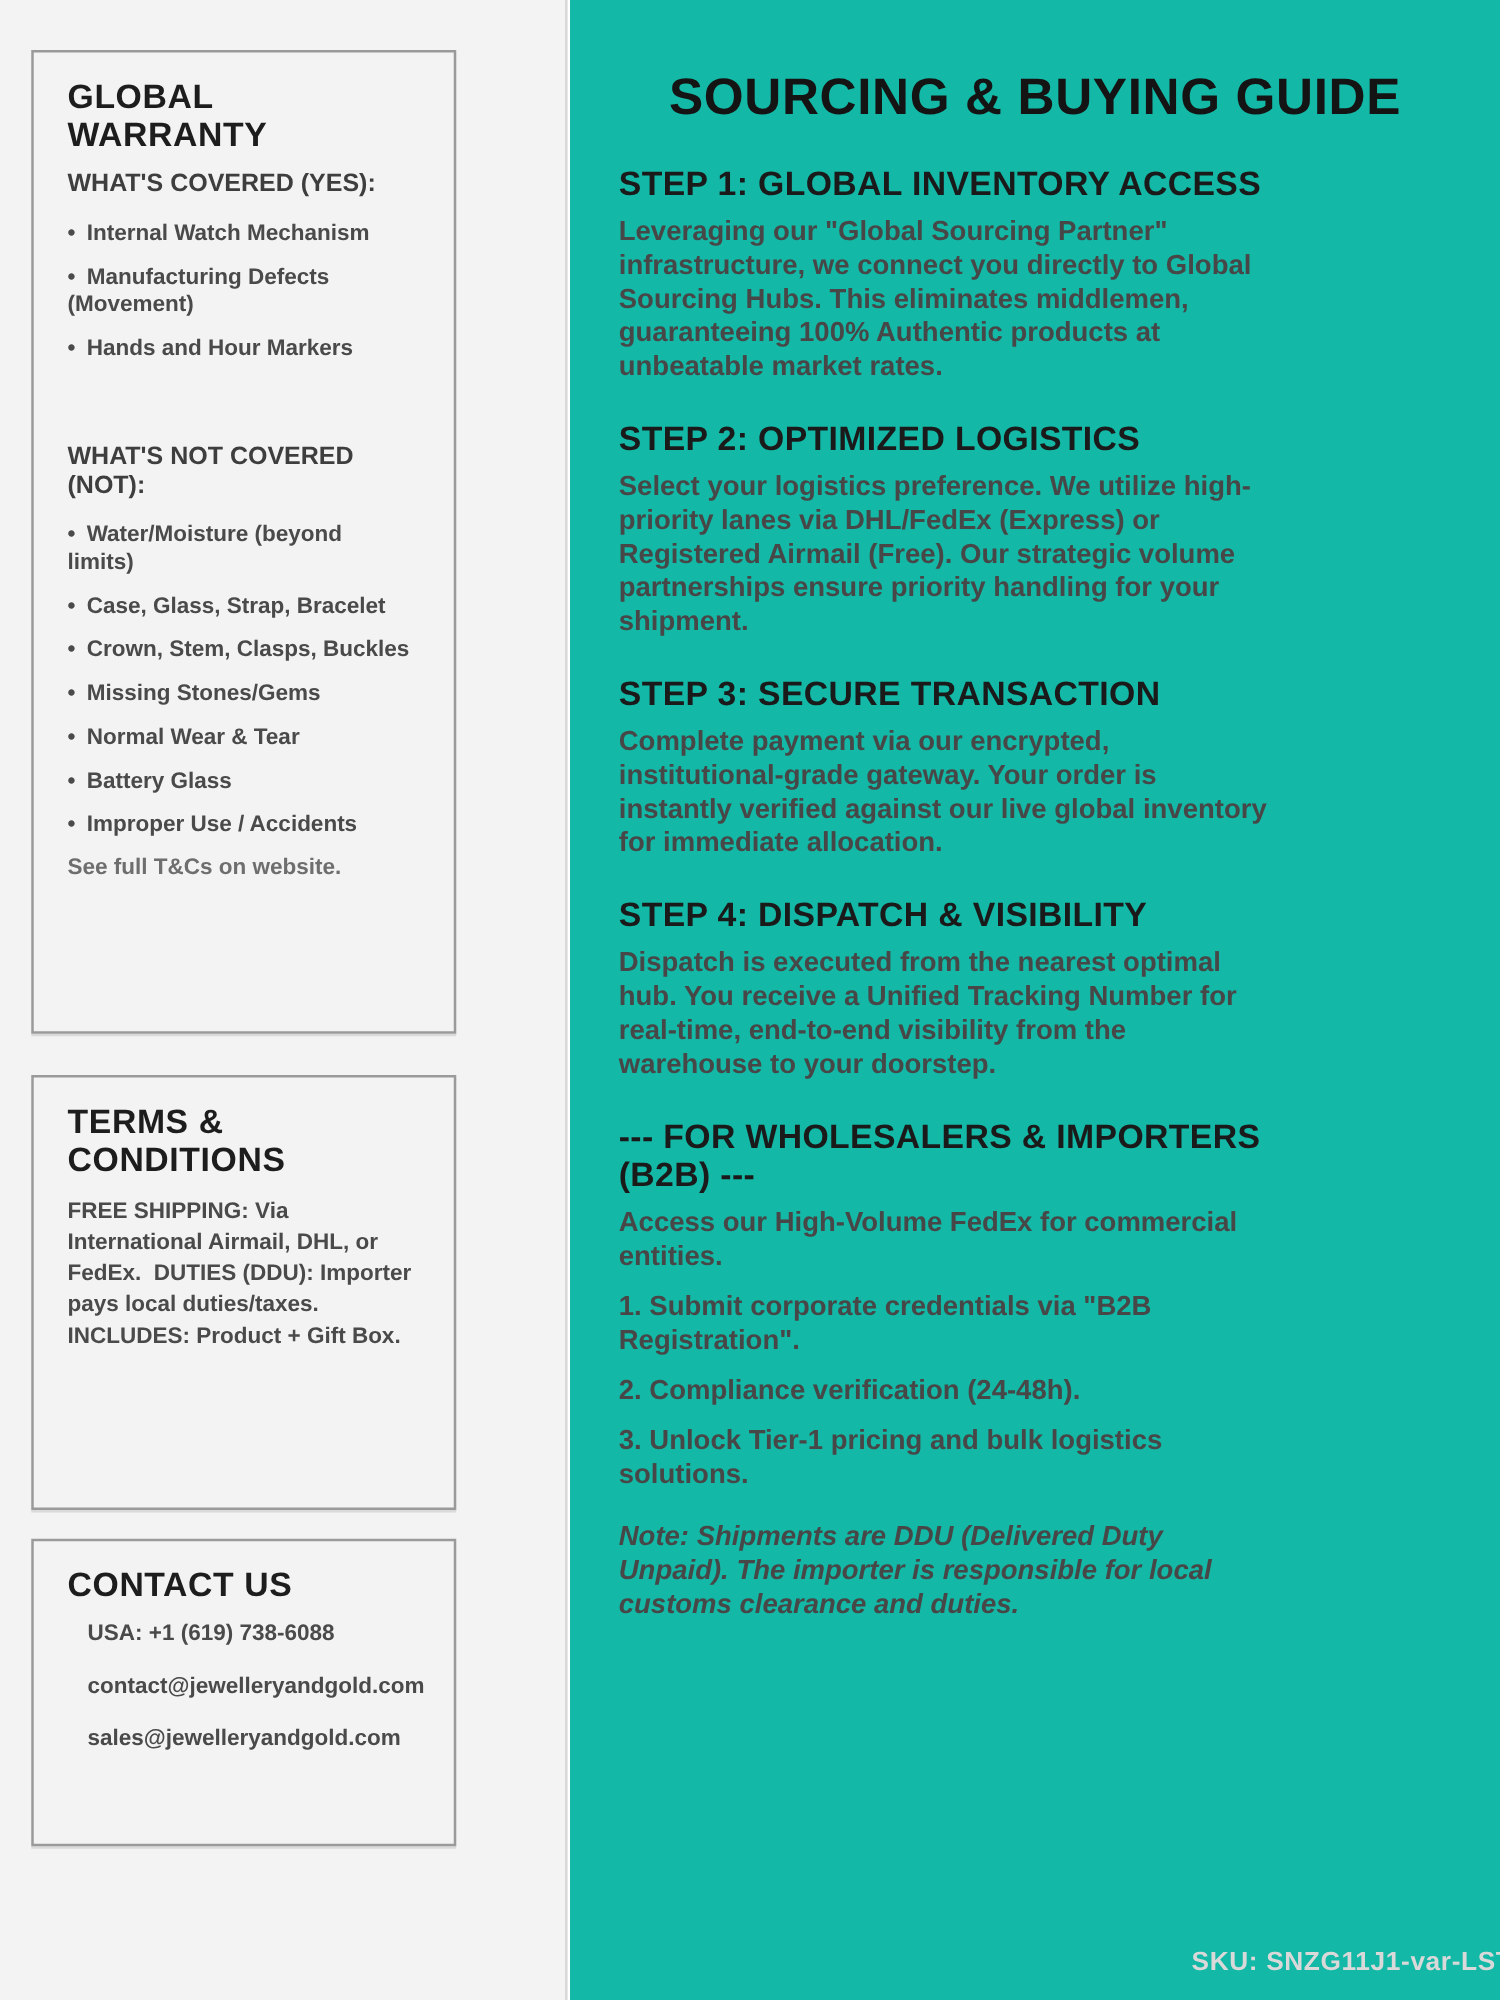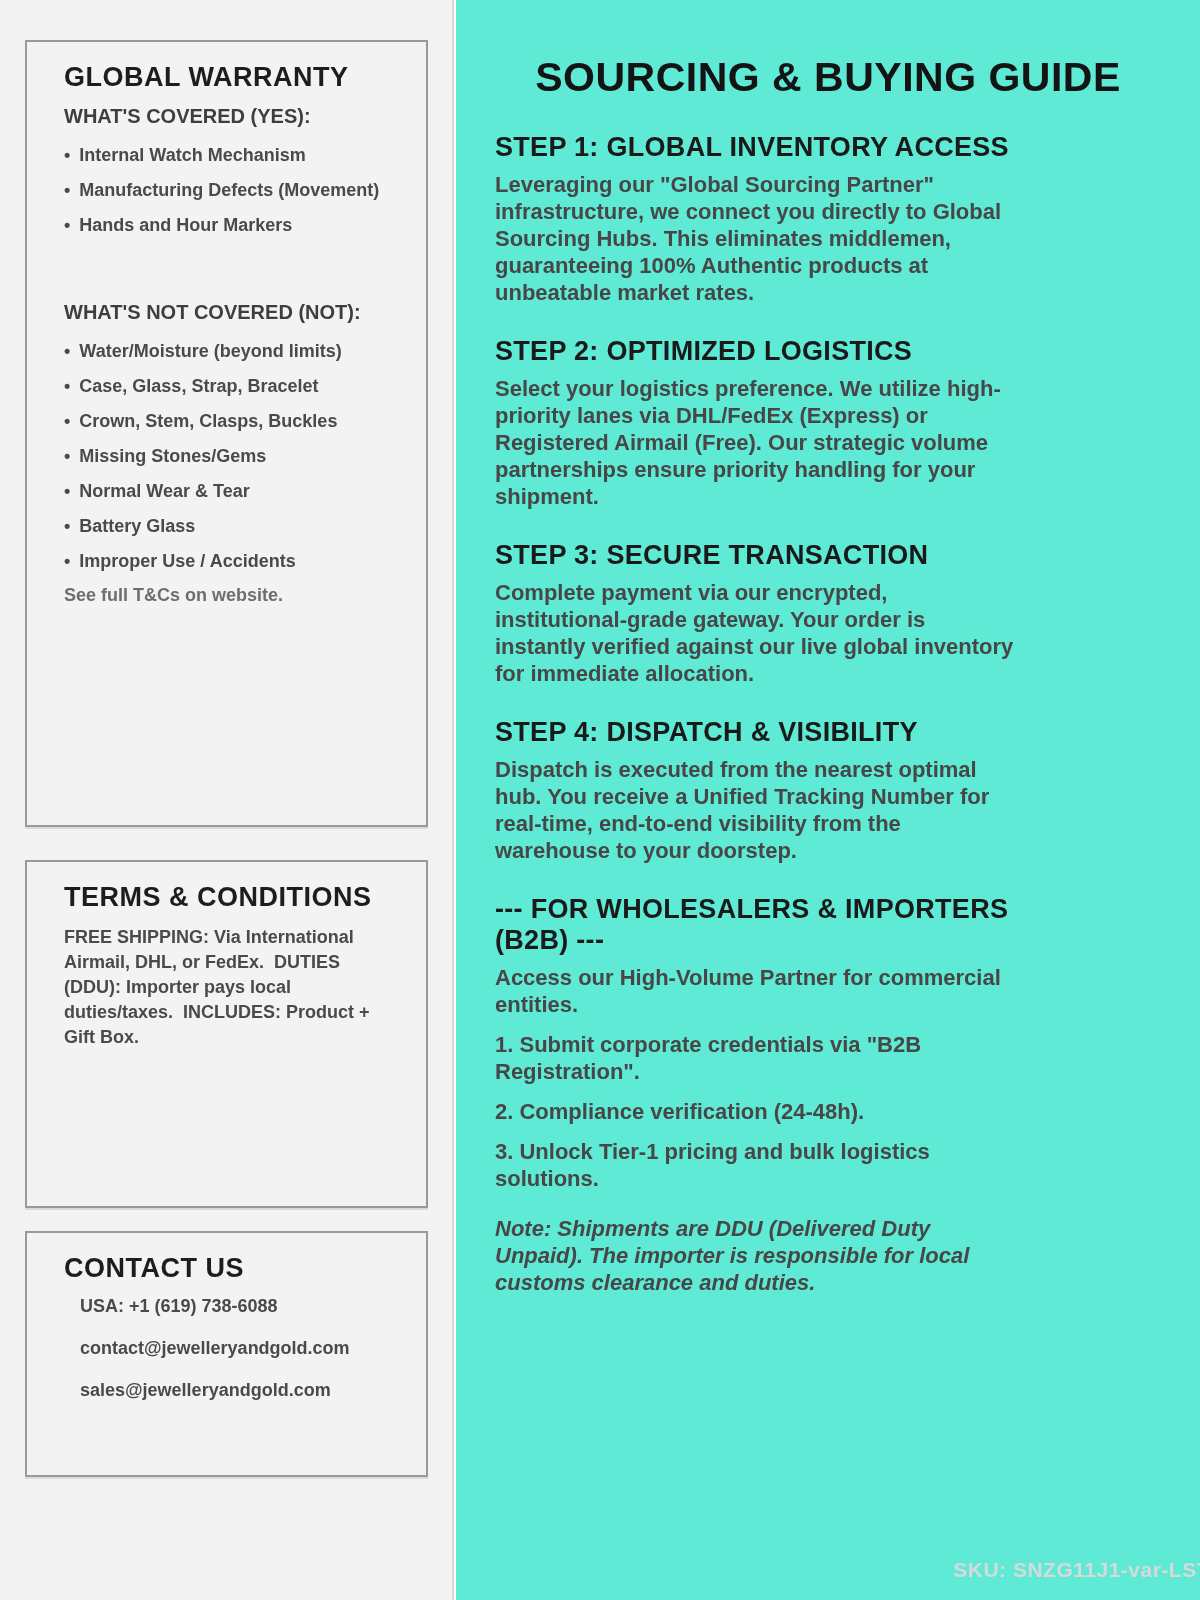--- a/index.html
+++ b/index.html
@@ -23,25 +23,25 @@
     left: 0; top: 0;
     width: 454px;
     height: 1600px;
     background: #f3f3f3;
     border-right: 2px solid #d8d8d8;
     box-sizing: border-box;
   }
   .side-box {
     position: absolute;
     left: 25px;
-    width: 403px;
+    width: 340px;
     box-sizing: border-box;
     border: 2px solid #9a9a9a;
     background: #f3f3f3;
-    padding: 20px 33px 20px 37px;
+    padding: 20px 33px 20px 27px;
     box-shadow: 0 2px 0 rgba(0,0,0,0.10);
   }
   .box-warranty { top: 40px;  height: 787px; }
   .box-terms    { top: 860px; height: 348px; }
   .box-contact  { top: 1231px; height: 246px; }
 
   .side-title {
     font-size: 27px;
     font-weight: bold;
     color: #1d1d1d;
@@ -86,21 +86,21 @@
     color: #4a4a4a;
     margin: 0 0 21px 16px;
   }
 
   
   .main {
     position: absolute;
     left: 456px; top: 0;
     width: 744px;
     height: 1600px;
-    background: #5eead4;
+    background: #14b8a6;
   }
   .main-title {
     margin: 54px 20px 0 20px;
     text-align: center;
     font-size: 41px;
     font-weight: bold;
     color: #141414;
     letter-spacing: 0.5px;
   }
   .main-content {
@@ -209,21 +209,21 @@
         <p class="step-body">Complete payment via our encrypted, institutional-grade gateway. Your order is instantly verified against our live global inventory for immediate allocation.</p>
       </div>
 
       <div>
         <div class="step-heading">STEP 4: DISPATCH &amp; VISIBILITY</div>
         <p class="step-body">Dispatch is executed from the nearest optimal hub. You receive a Unified Tracking Number for real-time, end-to-end visibility from the warehouse to your doorstep.</p>
       </div>
 
       <div>
         <div class="step-heading">--- FOR WHOLESALERS &amp; IMPORTERS (B2B) ---</div>
-        <p class="b2b-para">Access our High-Volume Partner for commercial entities.</p>
+        <p class="b2b-para">Access our High-Volume FedEx for commercial entities.</p>
         <p class="b2b-para">1. Submit corporate credentials via "B2B Registration".</p>
         <p class="b2b-para">2. Compliance verification (24-48h).</p>
         <p class="b2b-para">3. Unlock Tier-1 pricing and bulk logistics solutions.</p>
         <p class="b2b-note">Note: Shipments are DDU (Delivered Duty Unpaid). The importer is responsible for local customs clearance and duties.</p>
       </div>
 
     </div>
   </div>
 
   <div class="sku-label">SKU: SNZG11J1-var-LST</div>

